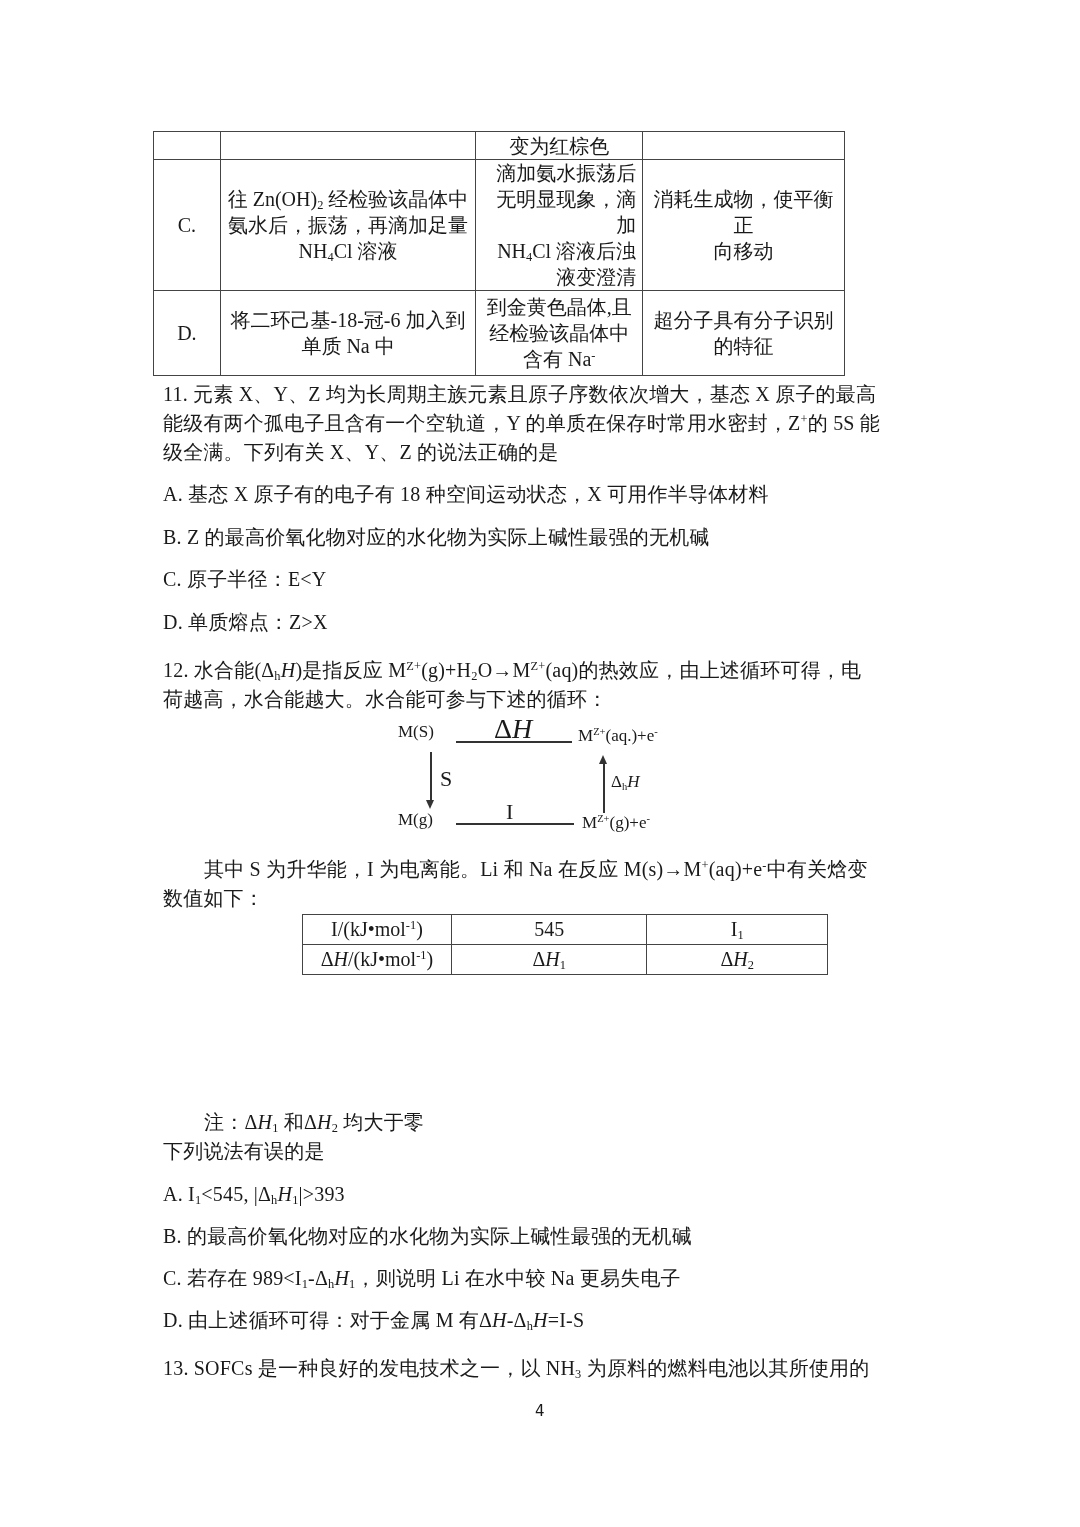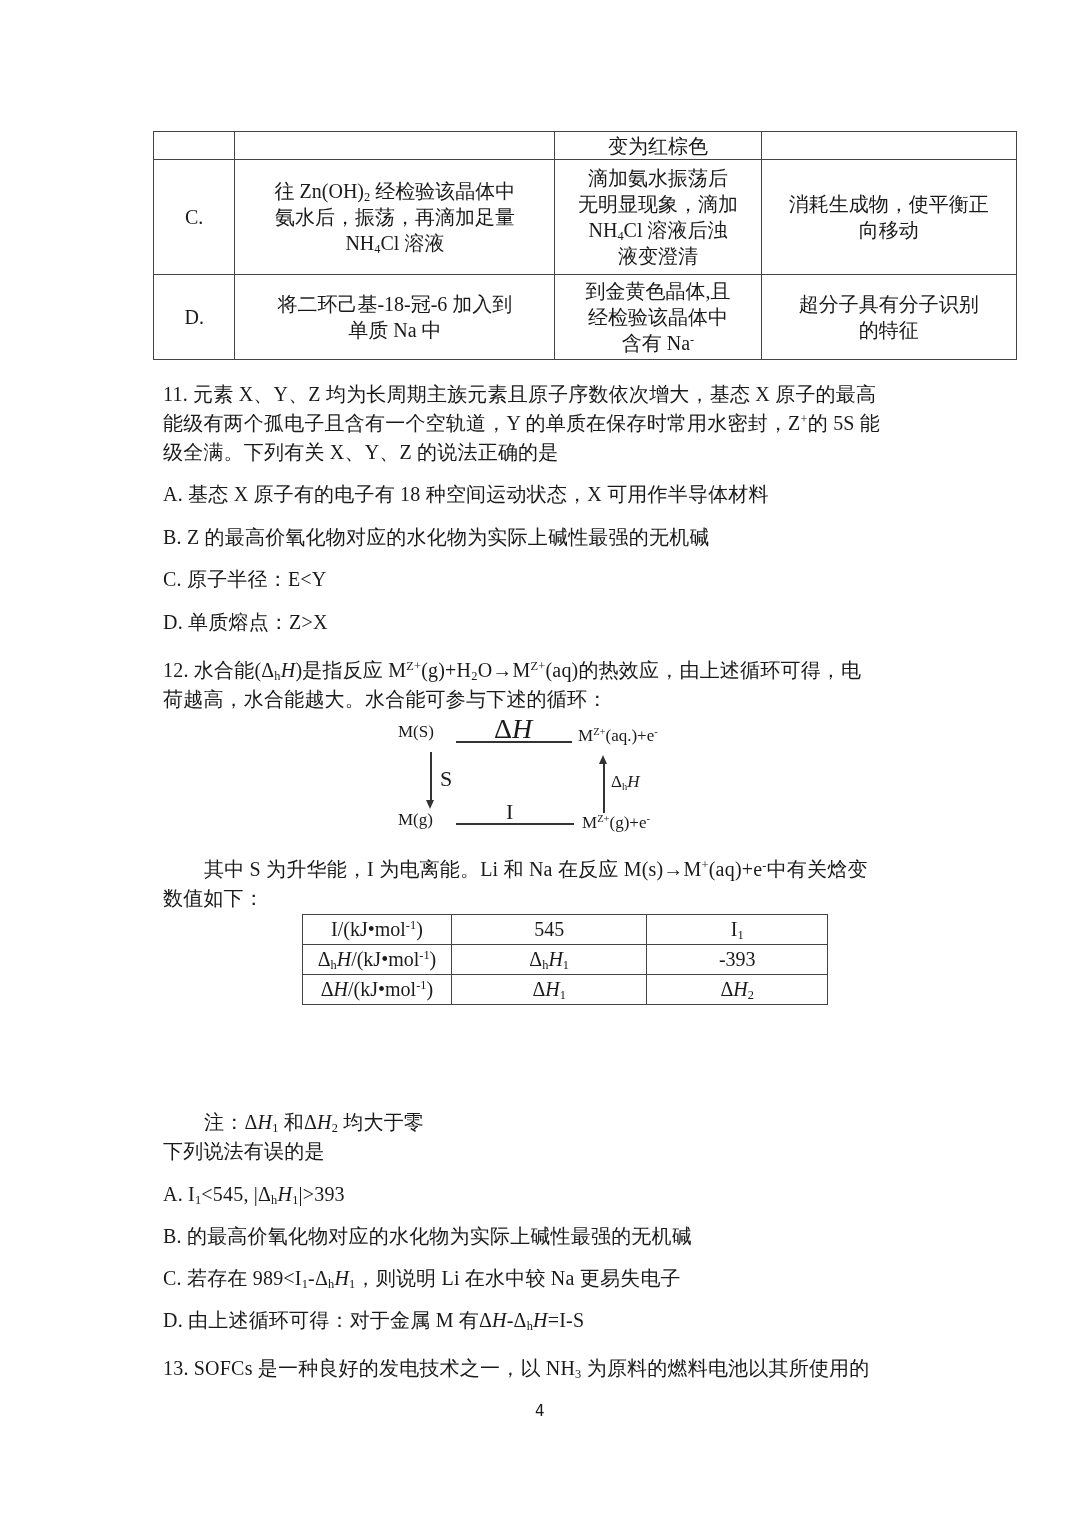--- a/index.html
+++ b/index.html
@@ -9,21 +9,21 @@
     color: #1a1a1a;
   }
   .line { position: absolute; left: 163px; font-size: 20px; line-height: 28px; white-space: nowrap; letter-spacing: 0.2px; }
   sub, sup { font-size: 0.62em; line-height: 0; }
   sub { vertical-align: -0.25em; }
   sup { vertical-align: 0.55em; }
   i.v { font-style: italic; }
 
   
   table { border-collapse: collapse; position: absolute; }
-  #t1 { left: 153px; top: 131px; width: 864px; font-size: 20px; padding-left: 11px; }
+  #t1 { left: 153px; top: 131px; width: 692px; font-size: 20px; padding-left: 11px; }
   #t1 td { border: 1.5px solid #444; text-align: center; vertical-align: middle; line-height: 26px; padding: 0 6px; }
   #t1 col.c1 { width: 73px; }
   #t1 col.c2 { width: 287px; }
   #t1 col.c3 { width: 185px; }
   #t1 col.c4 { width: 229px; }
 
   
   #t2 { left: 302px; top: 914px; width: 526px; font-size: 20px; }
   #t2 td { border: 1.5px solid #444; text-align: center; vertical-align: middle; padding: 0; }
   #t2 col.c1 { width: 149px; }
@@ -58,21 +58,21 @@
     <td>变为红棕色</td>
     <td></td>
   </tr>
   <tr style="height:115px">
     <td>C.</td>
     <td>
       <span>往 Zn(OH)</span><sub>2</sub><span> 经检验该晶体中</span><br>
       <span>氨水后，振荡，再滴加足量</span><br>
       <span>NH</span><sub>4</sub><span>Cl 溶液</span>
     </td>
-    <td style="text-align:center">
+    <td style="text-align:right">
       <span>滴加氨水振荡后</span><br>
       <span>无明显现象，滴加</span><br>
       <span>NH</span><sub>4</sub><span>Cl 溶液后浊</span><br>
       <span>液变澄清</span>
     </td>
     <td>
       <span>消耗生成物，使平衡正</span><br>
       <span>向移动</span>
     </td>
   </tr>
@@ -135,25 +135,20 @@
       <col class="c2">
       <col class="c3">
     </colgroup>
   <tbody>
   <tr class="r">
     <td><span>I/(kJ•mol</span><sup>-1</sup><span>)</span></td>
     <td>545</td>
     <td><span>I</span><sub>1</sub></td>
   </tr>
   <tr class="r">
-    <td><span>Δ</span><sub>h</sub><i class="v">H</i><span>/(kJ•mol</span><sup>-1</sup><span>)</span></td>
-    <td><span>Δ</span><sub>h</sub><i class="v">H</i><sub>1</sub></td>
-    <td>-393</td>
-  </tr>
-  <tr class="r">
     <td><span>Δ</span><i class="v">H</i><span>/(kJ•mol</span><sup>-1</sup><span>)</span></td>
     <td><span>Δ</span><i class="v">H</i><sub>1</sub></td>
     <td><span>Δ</span><i class="v">H</i><sub>2</sub></td>
   </tr>
 </tbody>
   </table>
 
 <div class="line" style="top:1108px;left:204px"><span>注：Δ</span><i class="v">H</i><sub>1</sub><span> 和Δ</span><i class="v">H</i><sub>2</sub><span> 均大于零</span></div>
 <div class="line" style="top:1137px">下列说法有误的是</div>
 

